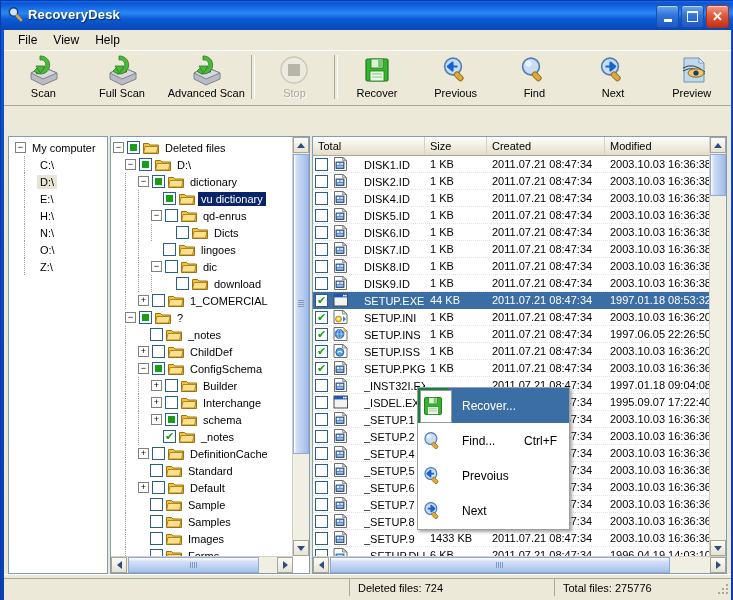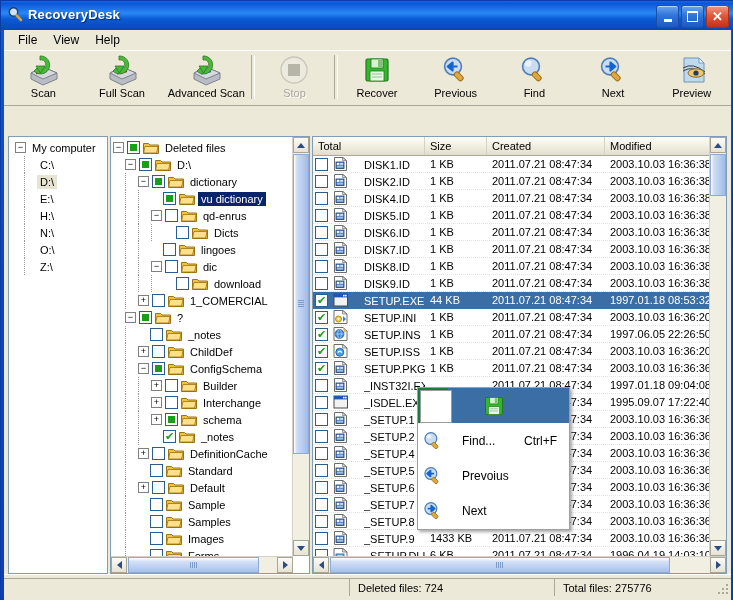--- a/index.html
+++ b/index.html
@@ -170,21 +170,21 @@
   #ctxmenu{
     position:absolute;left:413px;top:281px;width:153px;height:143px;
     background:#fff;border:1px solid #a0a0a0;box-sizing:border-box;
     box-shadow:2px 2px 3px rgba(0,0,0,.35);z-index:50;
   }
   #ctxmenu .gutter{position:absolute;left:0;top:0;width:30px;bottom:0;background:#fff;}
   .mi{position:relative;height:35px;display:flex;align-items:center;cursor:default;}
   .mi .mi-ico{width:30px;height:35px;display:flex;align-items:center;justify-content:center;flex:none;position:relative;z-index:2;}
   .mi .mi-text{flex:1;font-size:12px;padding-left:14px;color:#000;}
   .mi .mi-acc{font-size:12px;padding-right:12px;color:#000;}
-  .mi.hl{background:#15803d;flex-direction:column;}
+  .mi.hl{background:#15803d;}
   .mi.hl .mi-text,.mi.hl .mi-acc{color:#fff;}
   .mi.hl .mi-ico{background:transparent;}
   .mi.hl .hlbar{position:absolute;left:30px;right:0;top:0;bottom:0;background:#3a6ea5;}
   .sunken{
     position:absolute;left:2px;top:2px;width:30px;height:31px;
     border:1px solid #9a9a9a;background:#fff;
   }
 </style>
 </head>
 <body>

